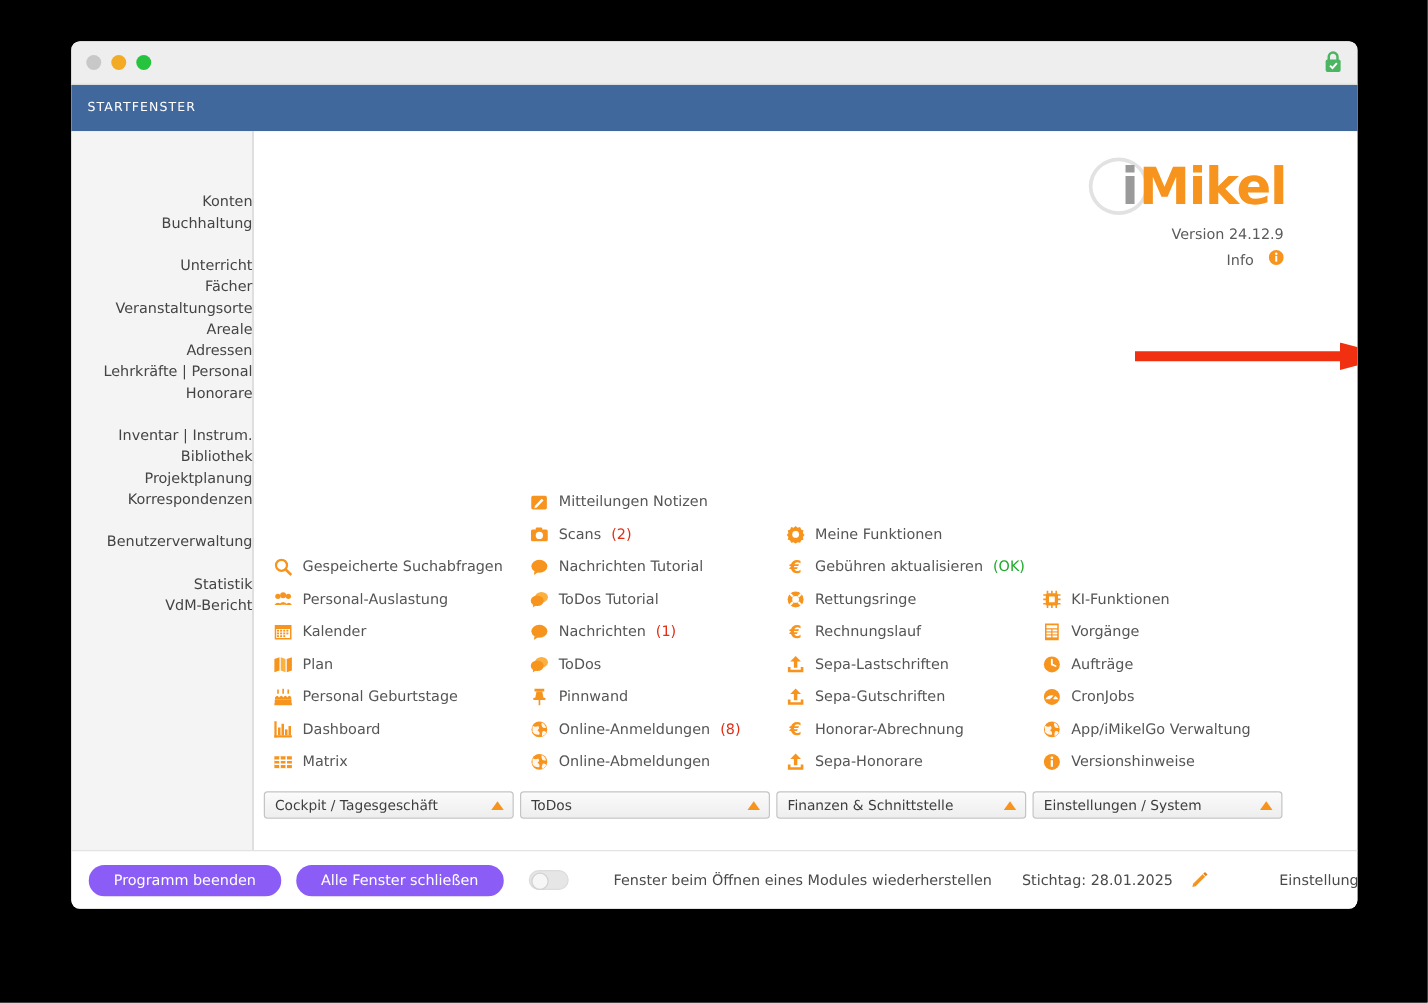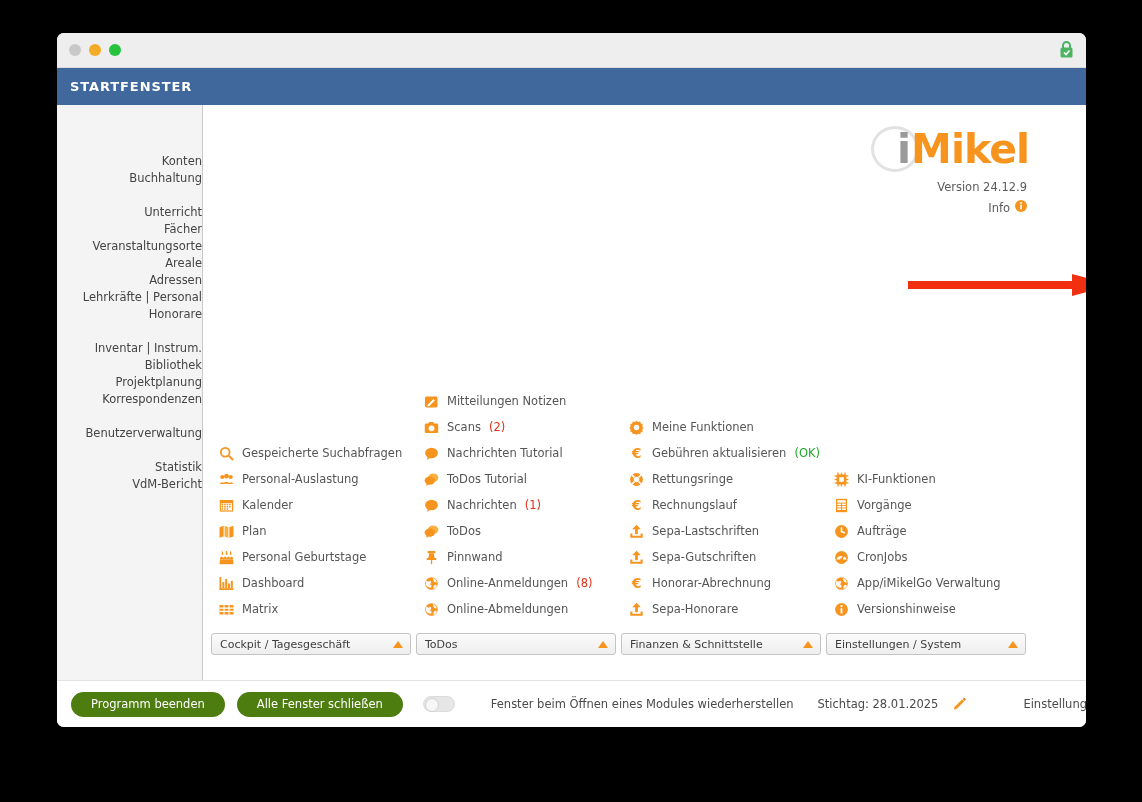--- a/index.html
+++ b/index.html
@@ -51,23 +51,23 @@
   .header {
     height: 37px;
     background: #41689d;
     color: #ffffff;
     display: flex;
     align-items: center;
     padding-left: 13px;
     flex: 0 0 auto;
   }
   .header-title {
-    font-size: 13px;
+    font-size: 10px;
     letter-spacing: 0.9px;
-    font-weight: bold;
+    font-weight: normal;
   }
 
   
   .body {
     flex: 1 1 auto;
     display: flex;
     min-height: 0;
     position: relative;
   }
 
@@ -143,21 +143,21 @@
     padding-right: 2px;
   }
   .logo-info {
     font-size: 11.5px;
     color: #5b5b5b;
     margin-top: 6px;
     padding-right: 2px;
     display: flex;
     justify-content: flex-end;
     align-items: center;
-    gap: 5px;
+    gap: 12px;
     cursor: pointer;
   }
 
   
   .arrow {
     position: absolute;
     left: 705px; top: 169px;
     width: 205px; height: 22px;
   }
 
@@ -236,21 +236,21 @@
     height: 47px;
     flex: 0 0 auto;
     background: #ffffff;
     border-top: 1px solid #e3e3e3;
     display: flex;
     align-items: center;
     padding: 0 13px 0 14px;
     gap: 12px;
   }
   .btn-orange {
-    background: #4d7c0f;
+    background: #8b5cf6;
     color: #ffffff;
     border: none;
     border-radius: 13px;
     height: 25px;
     padding: 0 20px;
     font-size: 11.5px;
     font-family: "DejaVu Sans", sans-serif;
     cursor: pointer;
     white-space: nowrap;
   }

